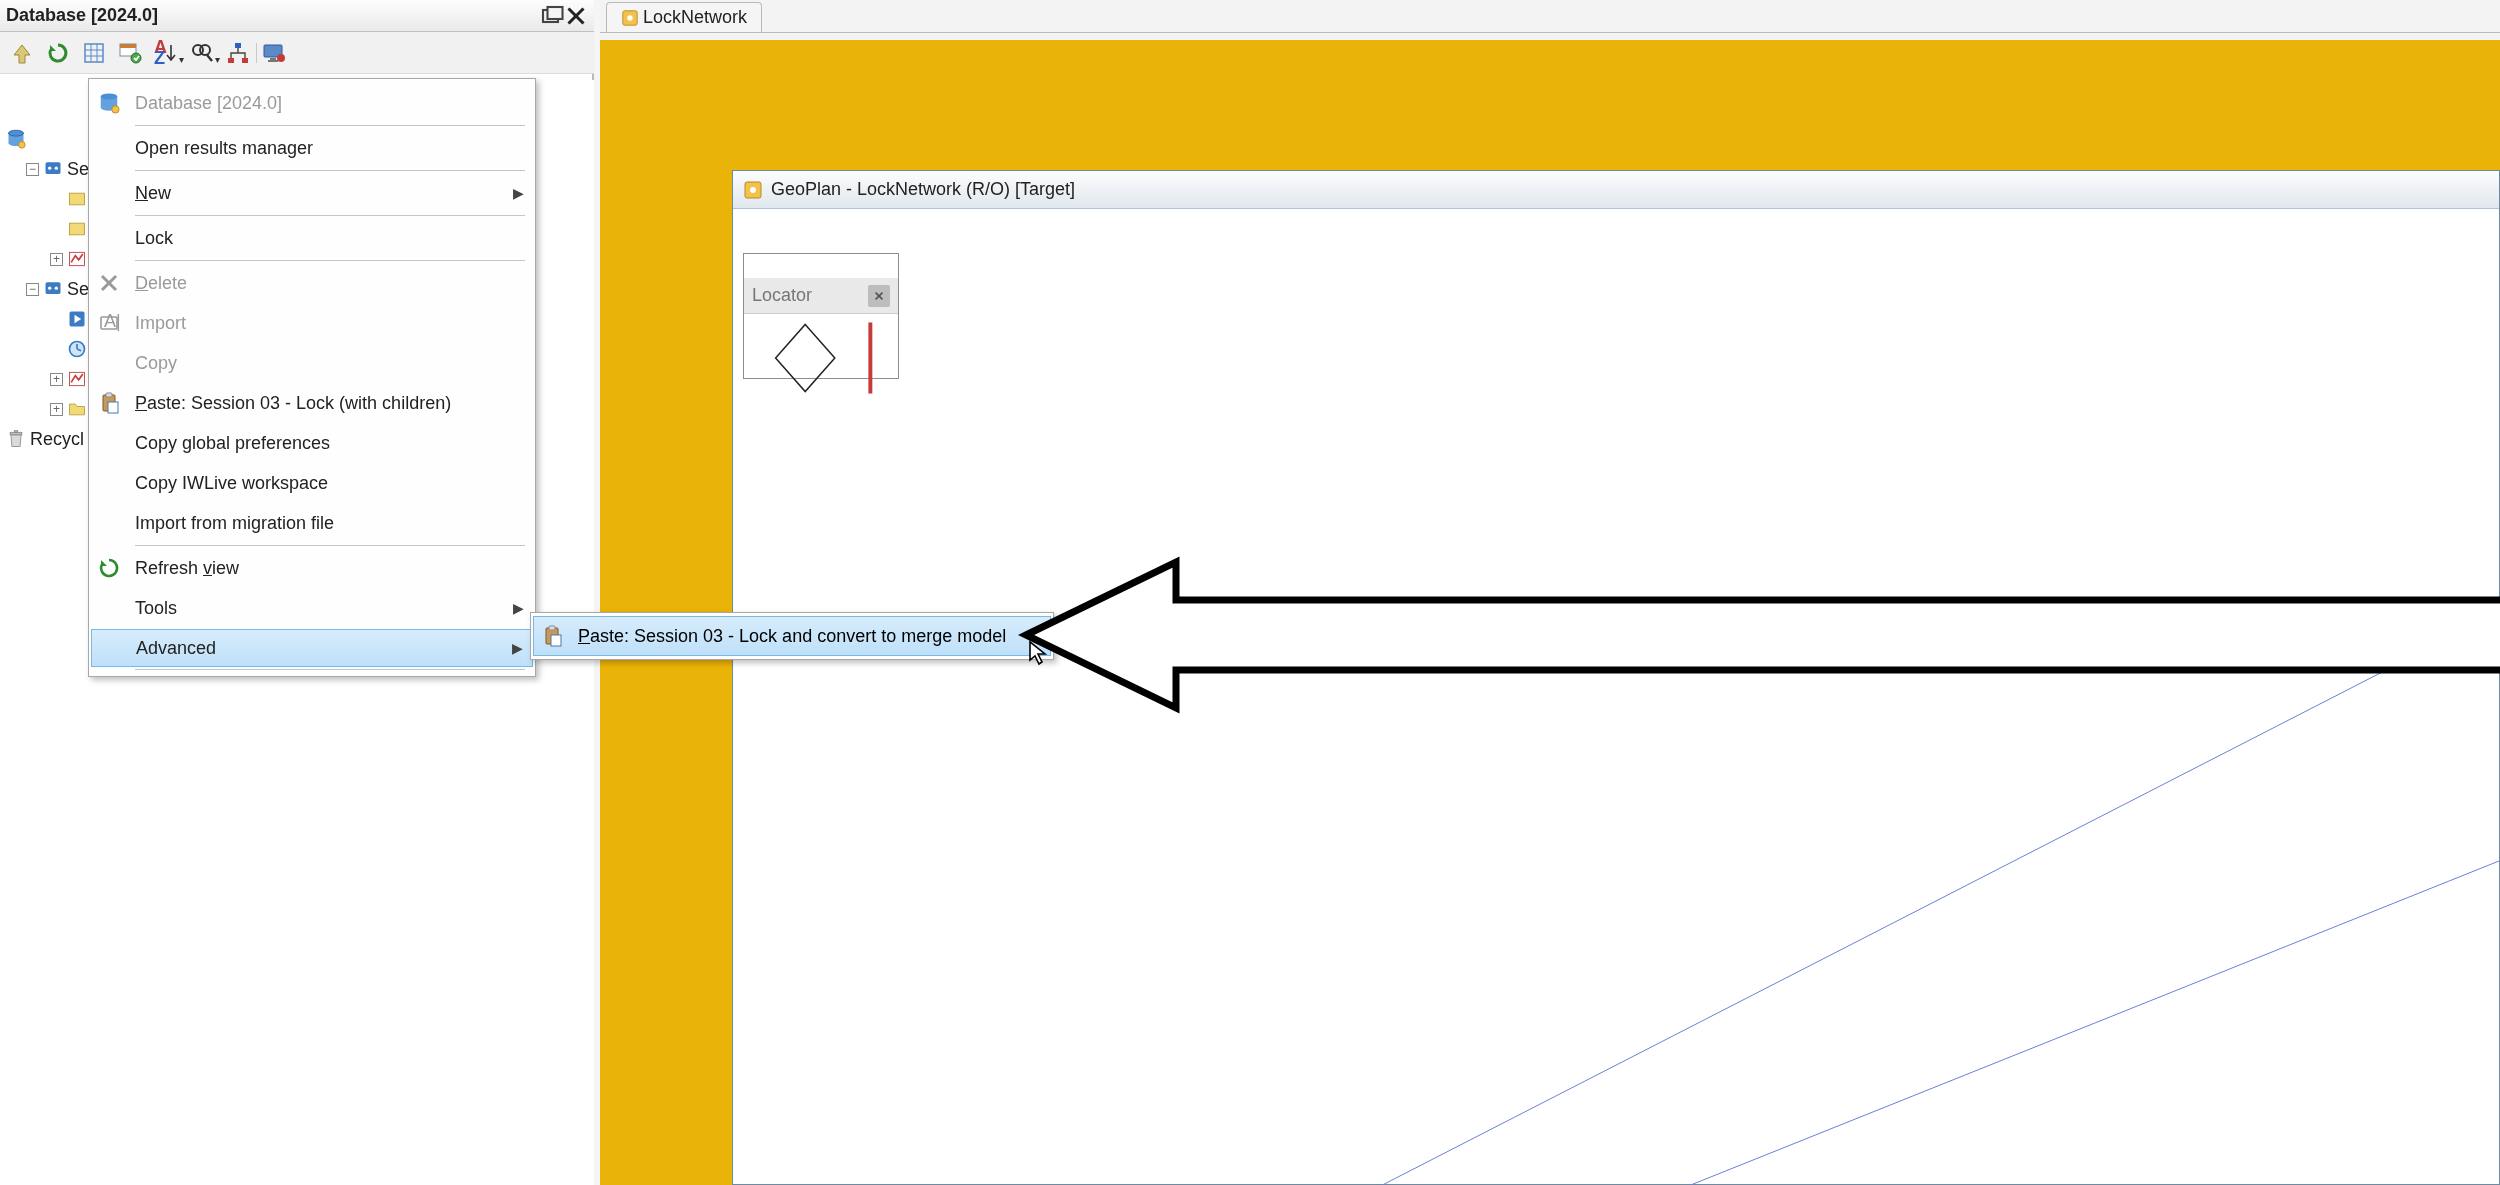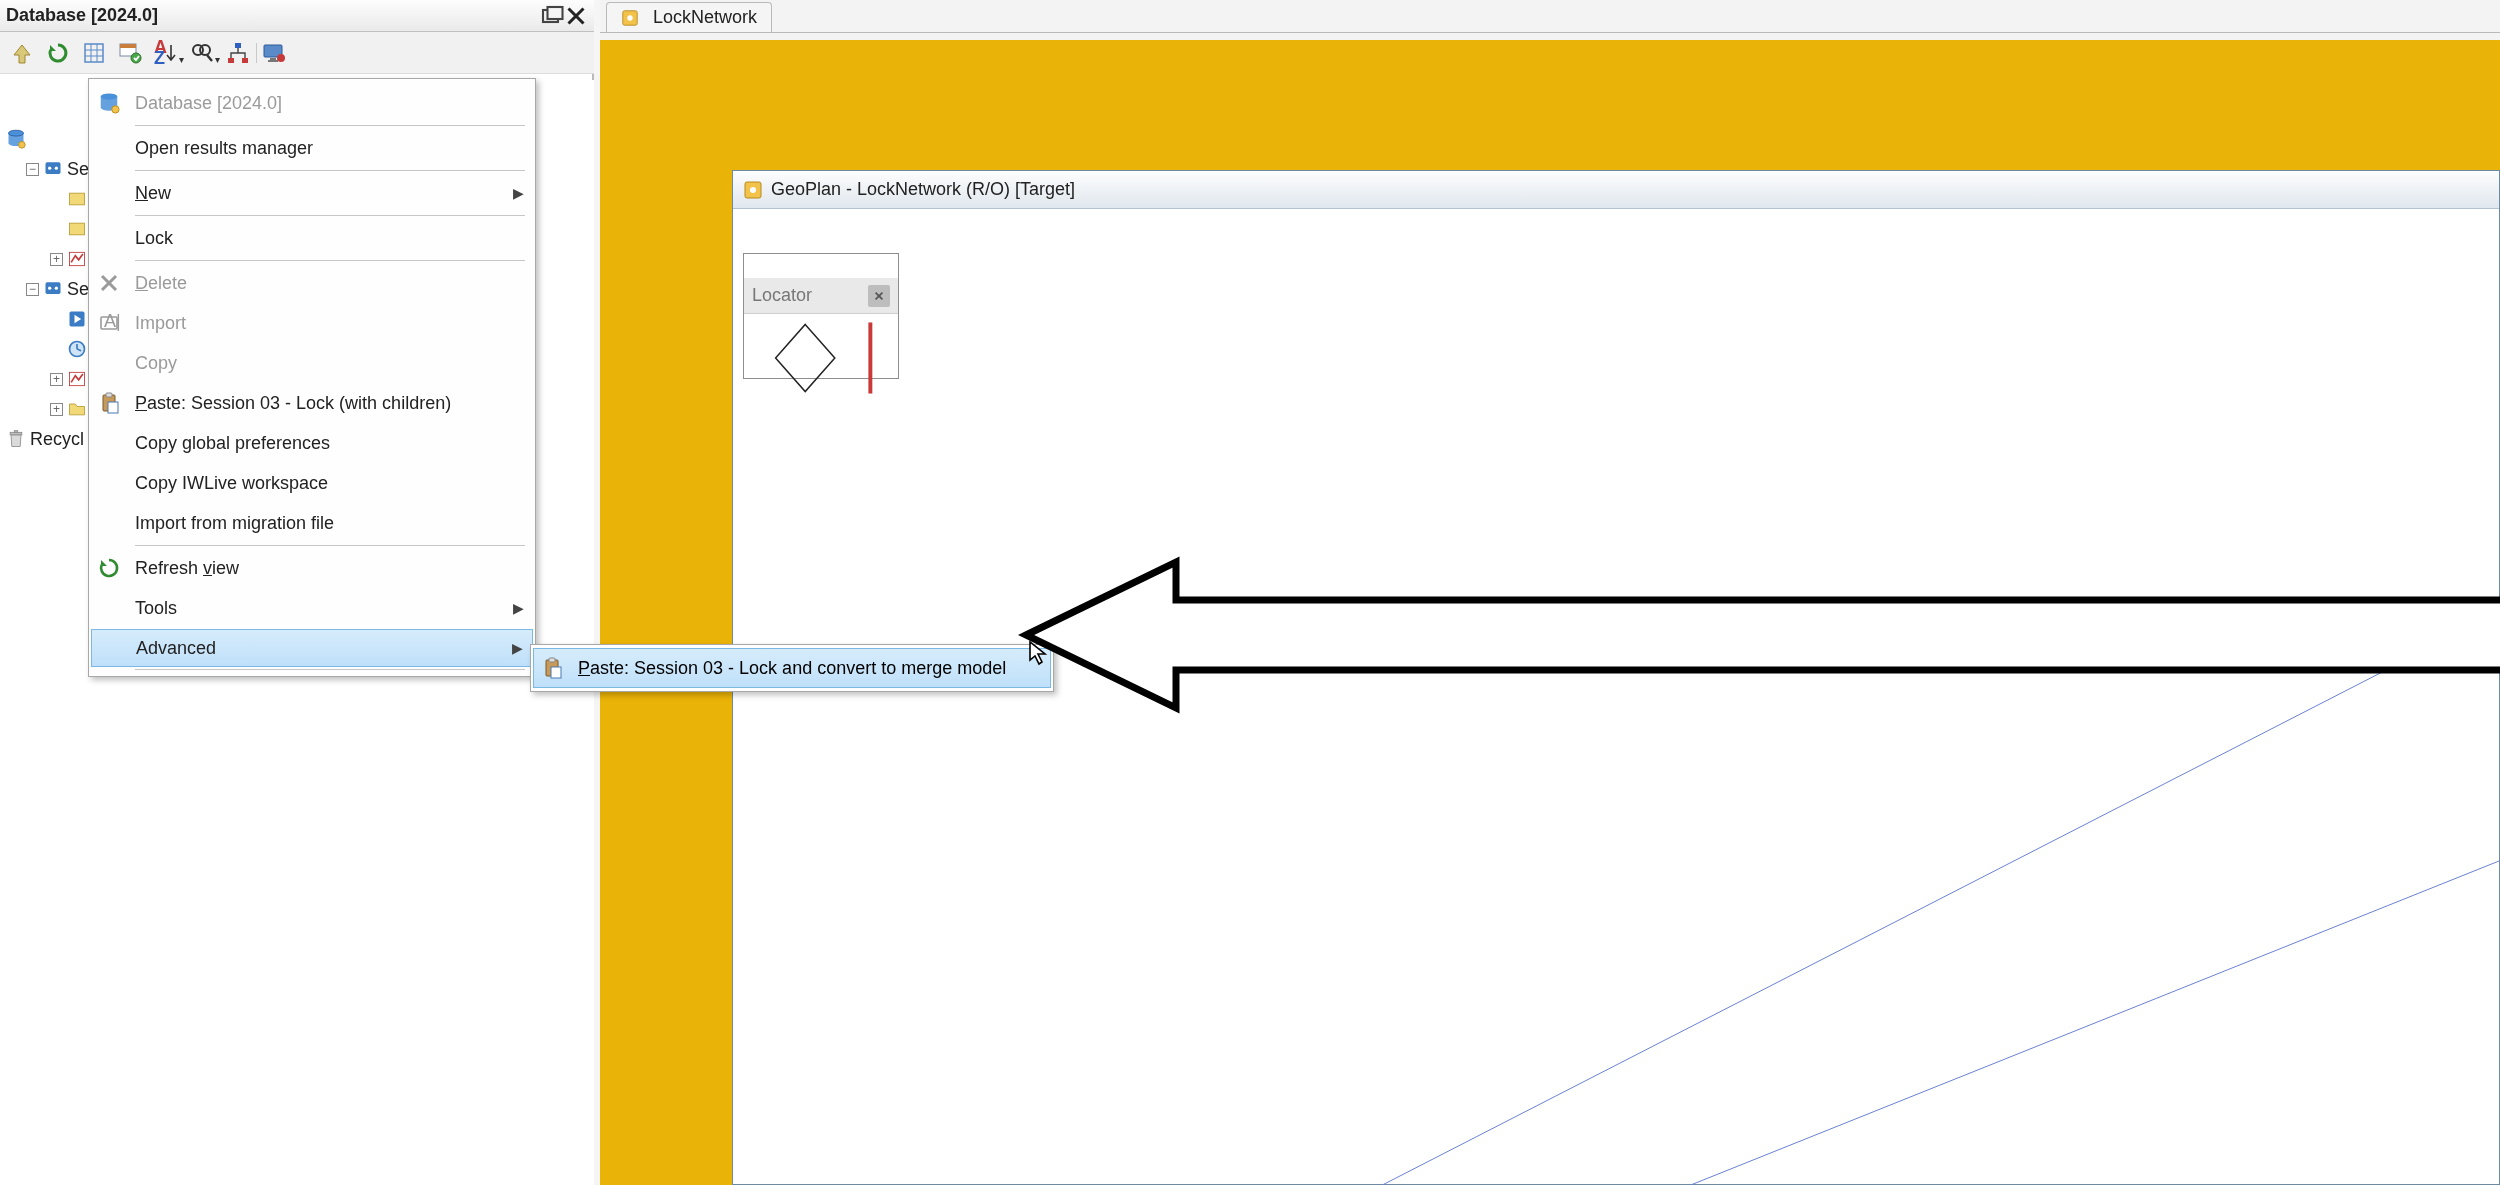--- a/index.html
+++ b/index.html
@@ -64,34 +64,33 @@
   .ctx-arrow { width:12px; color:#444; font-size:14px; }
   .ctx-sep { height:1px; background:#c6c6c6; margin:2px 8px 2px 44px; }
   .ctx-item .u { text-decoration: underline; }
 
   
   .sub-menu {
     position:absolute; left: 530px; top: 612px; width: 524px; height: 48px;
     background: #fefefe; border: 1px solid #a8a8a8;
     box-shadow: 3px 3px 6px rgba(0,0,0,0.25);
     padding: 3px 2px;
-    margin-top: 32px;
   }
   .sub-item {
     display:flex; align-items:center; height:40px; padding:0 10px 0 4px; gap:12px;
     background: linear-gradient(#d6ecfb,#bfe0fa); border:1px solid #7bb9e5;
   }
   .sub-item .u { text-decoration: underline; }
 
   
   .right-area { position:absolute; left:600px; top:0; right:0; height:1185px; background:#f3f3f3; }
   .tab-strip { position:absolute; left:0; top:0; height:32px; display:flex; align-items:flex-end; padding-left:6px; }
   .tab {
     background:#f5f5f5; border:1px solid #b9b9b9; border-bottom:none;
-    border-radius: 4px 4px 0 0; padding:4px 14px; display:flex; align-items:center; gap:14px;
+    border-radius: 4px 4px 0 0; padding:4px 14px; display:flex; align-items:center; gap:4px;
     height:30px; color:#222;
   }
   .tab .tab-icon svg { width:18px; height:18px; display:block; }
   .tab-bottom-line { position:absolute; left:0; top:32px; width:100%; height:1px; background:#b9b9b9; }
 
   .canvas { position:absolute; left:0; top:40px; right:0; bottom:0; background:#eab308; }
 
   .geoplan-window {
     position:absolute; left:132px; top:130px; width:1768px; height:1015px;
     border:1px solid #6d8aa3; background:#fff;

